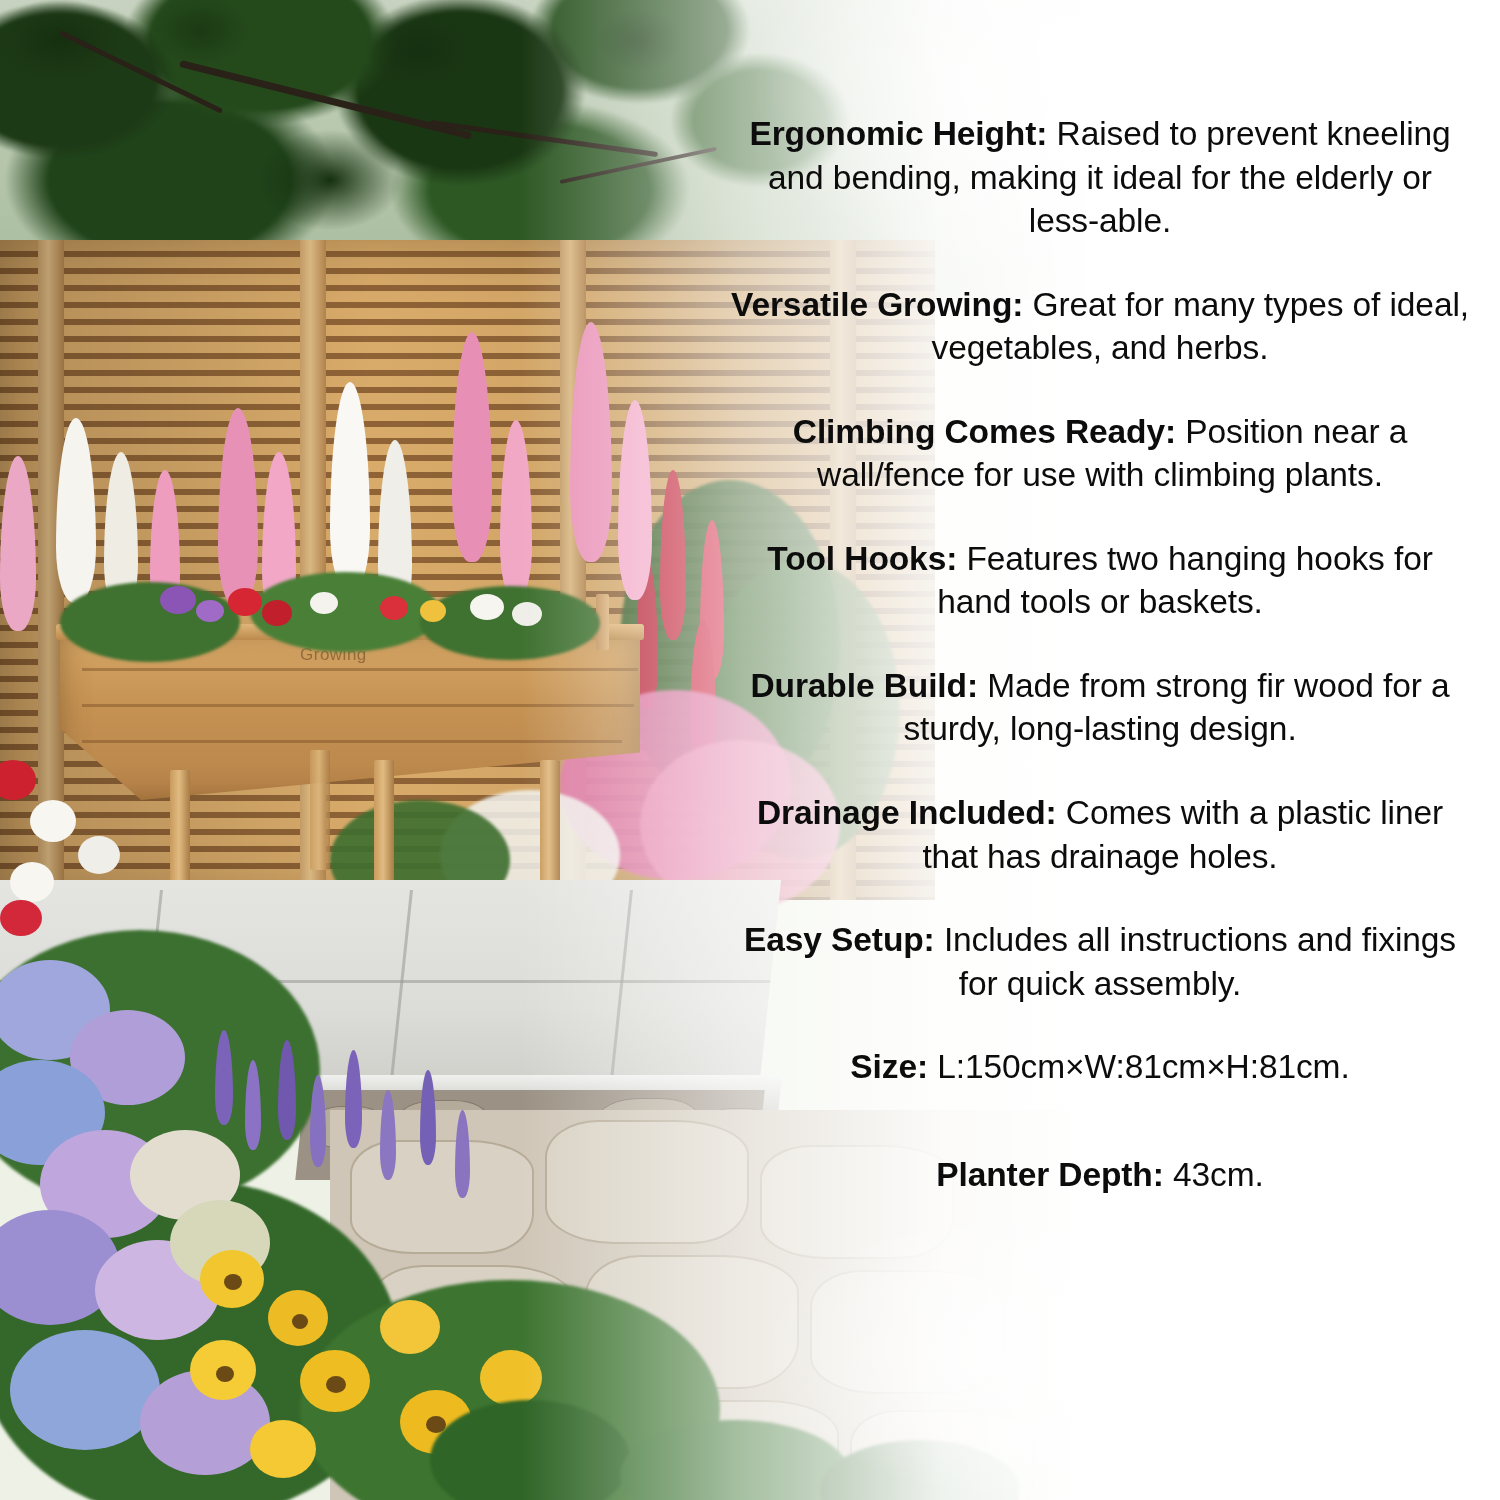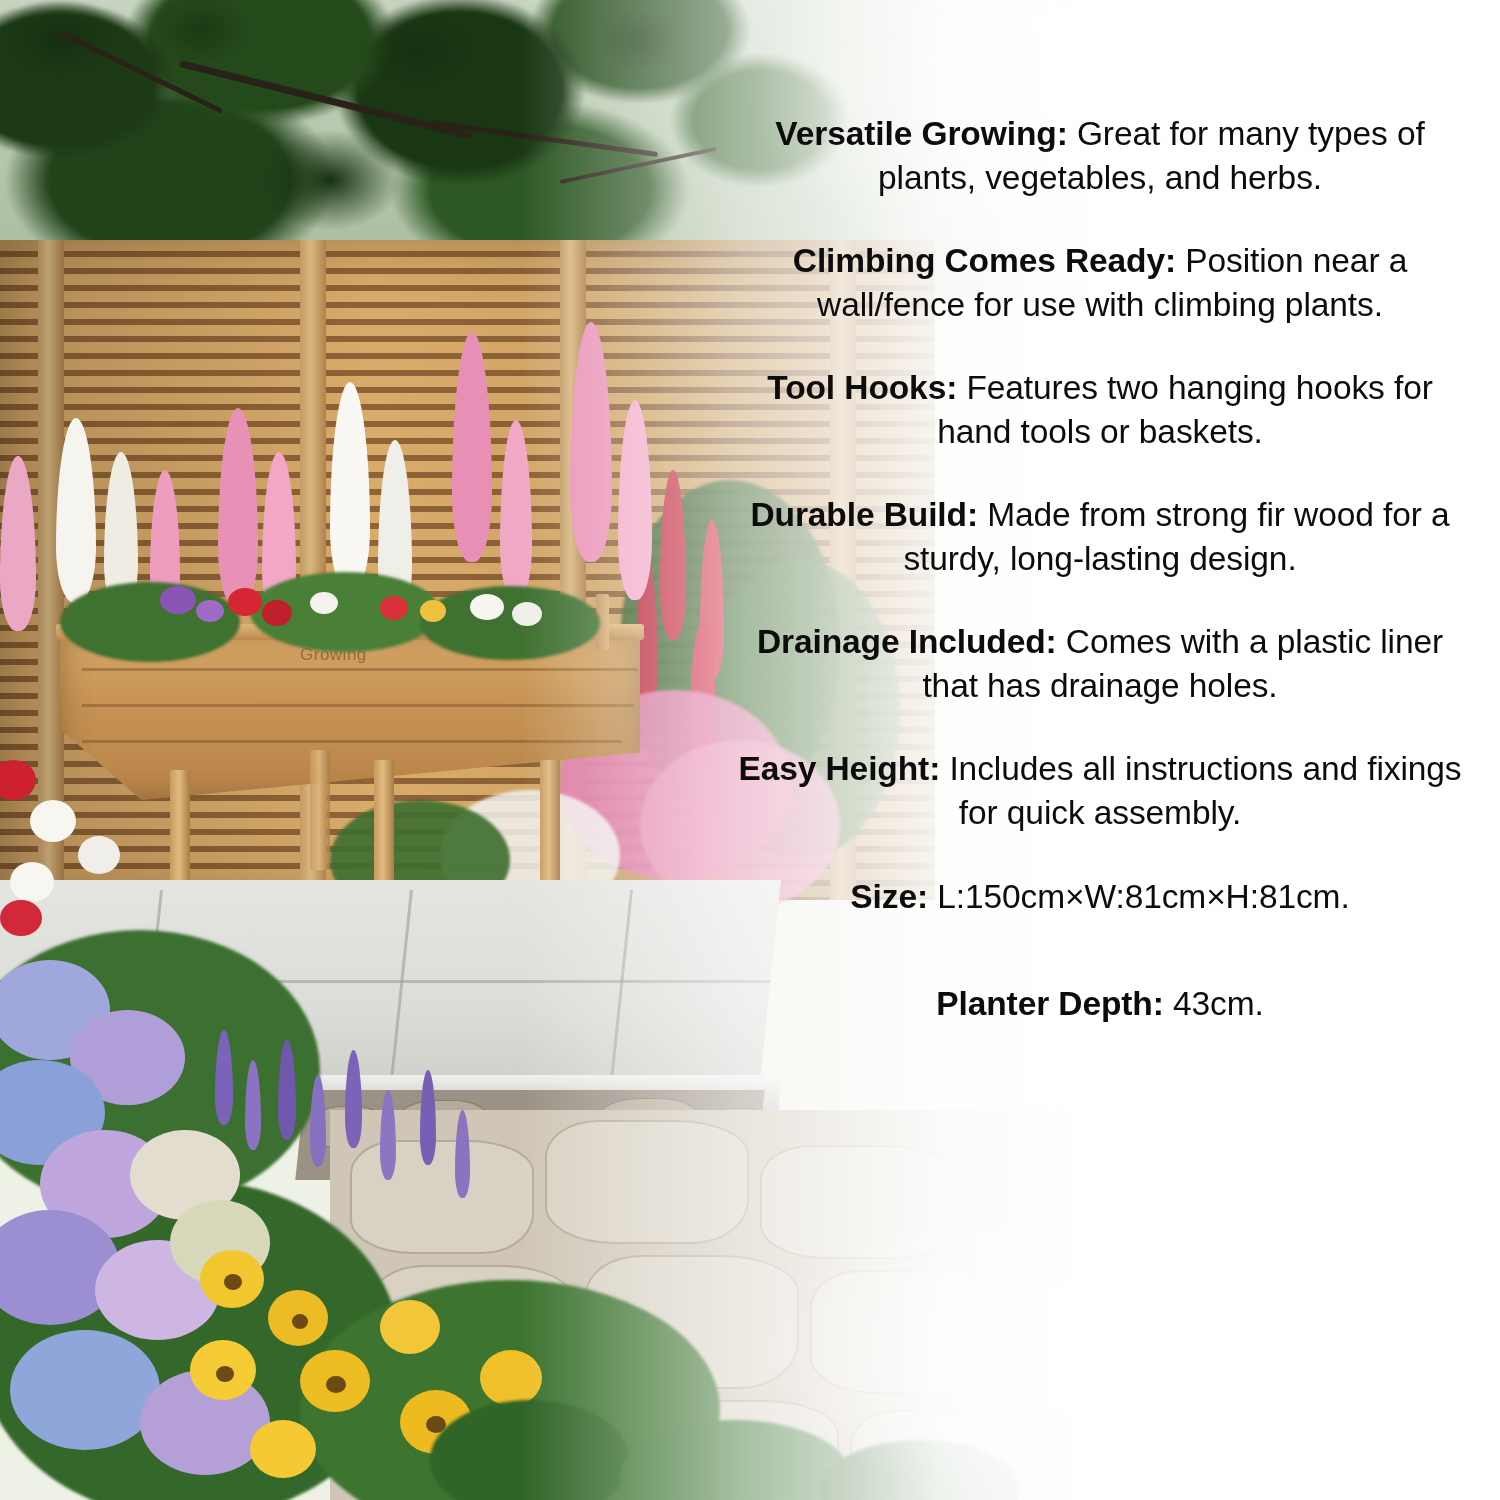--- a/index.html
+++ b/index.html
@@ -396,36 +396,39 @@
     <div class="bush" style="left:620px; top:1420px; width:230px; height:110px; background:#3a7230;"></div>
     <div class="bush" style="left:820px; top:1440px; width:200px; height:100px; background:#2d6024;"></div>
 
     <div class="fade"></div>
     <div class="fade-top"></div>
     <div class="fade-bottom"></div>
   </div>
 
   <div class="panel">
     <div class="feature">
-      <b>Versatile Growing:</b><span> Great for many types of plants, vegetables, and herbs.</span>
+      <b>Ergonomic Height:</b><span> Raised to prevent kneeling and bending, making it ideal for the elderly or less-able.</span>
+    </div>
+    <div class="feature">
+      <b>Versatile Growing:</b><span> Great for many types of ideal, vegetables, and herbs.</span>
     </div>
     <div class="feature">
       <b>Climbing Comes Ready:</b><span> Position near a wall/fence for use with climbing plants.</span>
     </div>
     <div class="feature">
       <b>Tool Hooks:</b><span> Features two hanging hooks for hand tools or baskets.</span>
     </div>
     <div class="feature">
       <b>Durable Build:</b><span> Made from strong fir wood for a sturdy, long-lasting design.</span>
     </div>
     <div class="feature">
       <b>Drainage Included:</b><span> Comes with a plastic liner that has drainage holes.</span>
     </div>
     <div class="feature">
-      <b>Easy Height:</b><span> Includes all instructions and fixings for quick assembly.</span>
+      <b>Easy Setup:</b><span> Includes all instructions and fixings for quick assembly.</span>
     </div>
     <div class="feature f-size">
       <b>Size:</b><span> L:150cm×W:81cm×H:81cm.</span>
     </div>
     <div class="feature">
       <b>Planter Depth:</b><span> 43cm.</span>
     </div>
   </div>
 
 </div>

